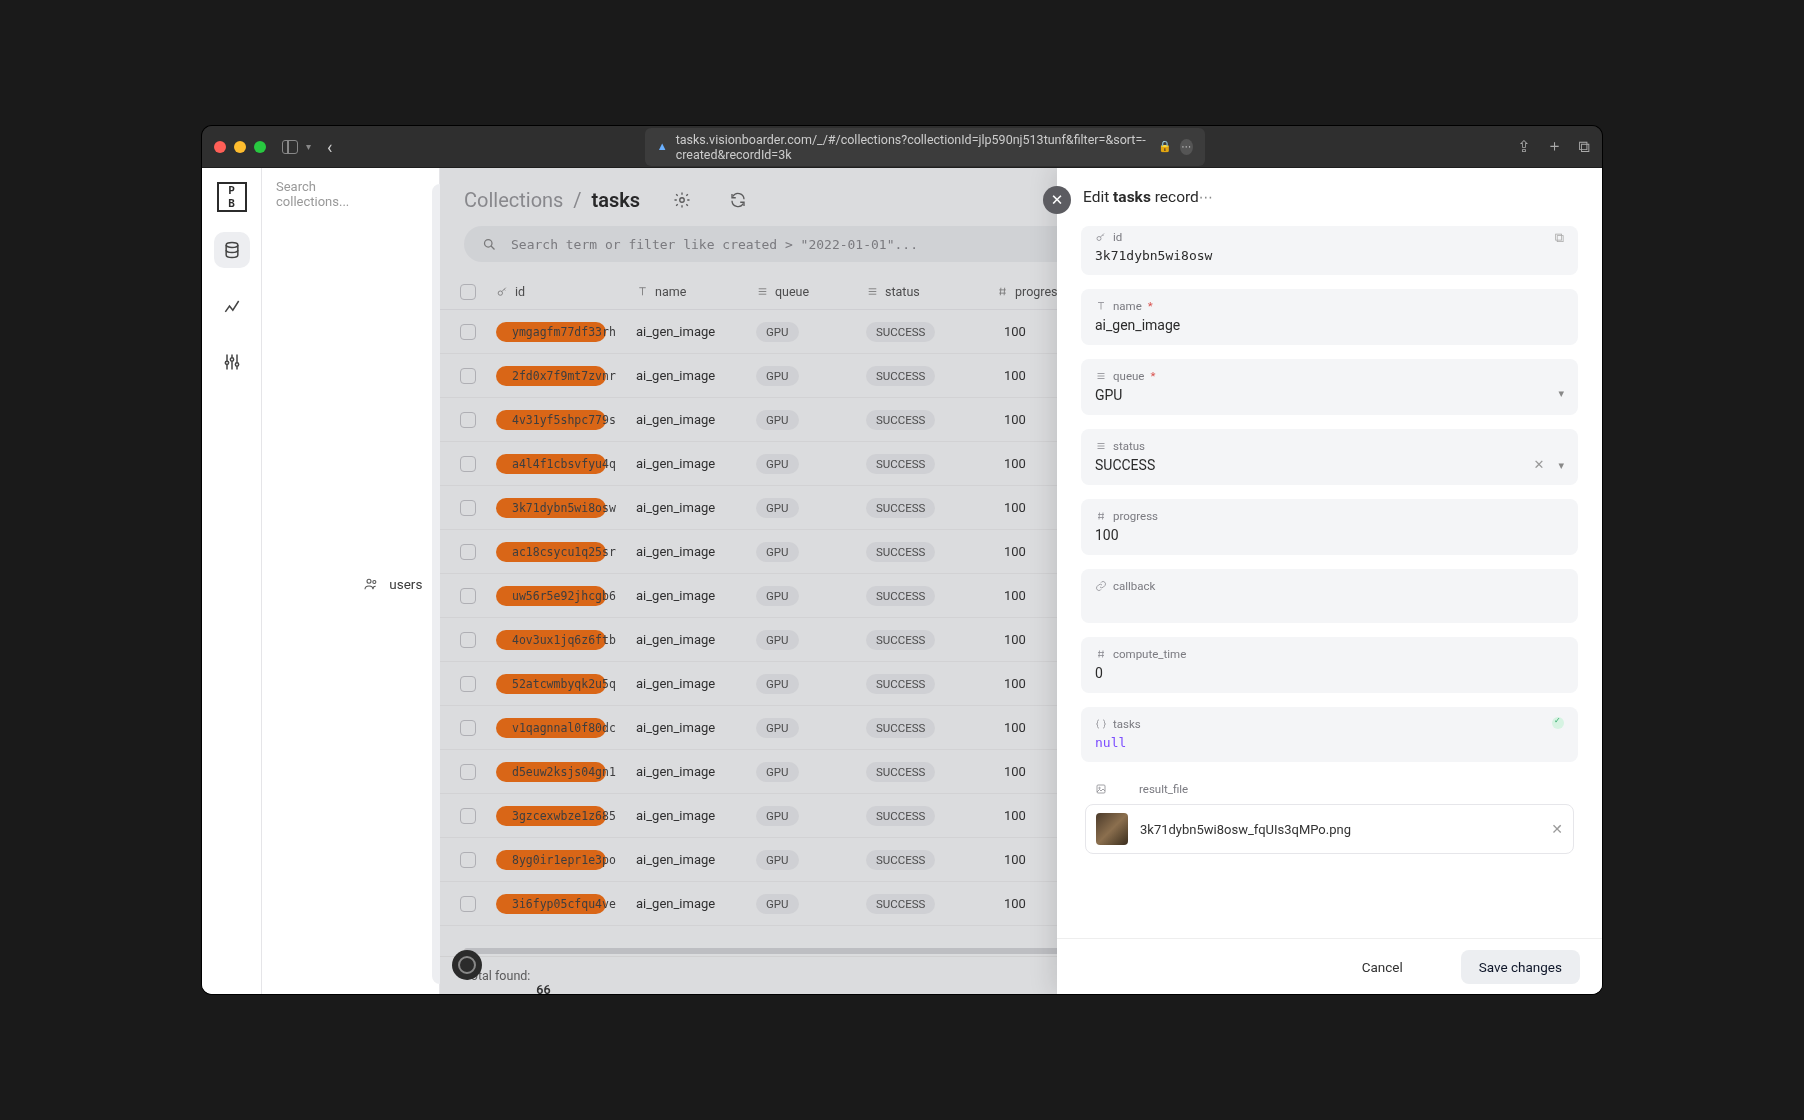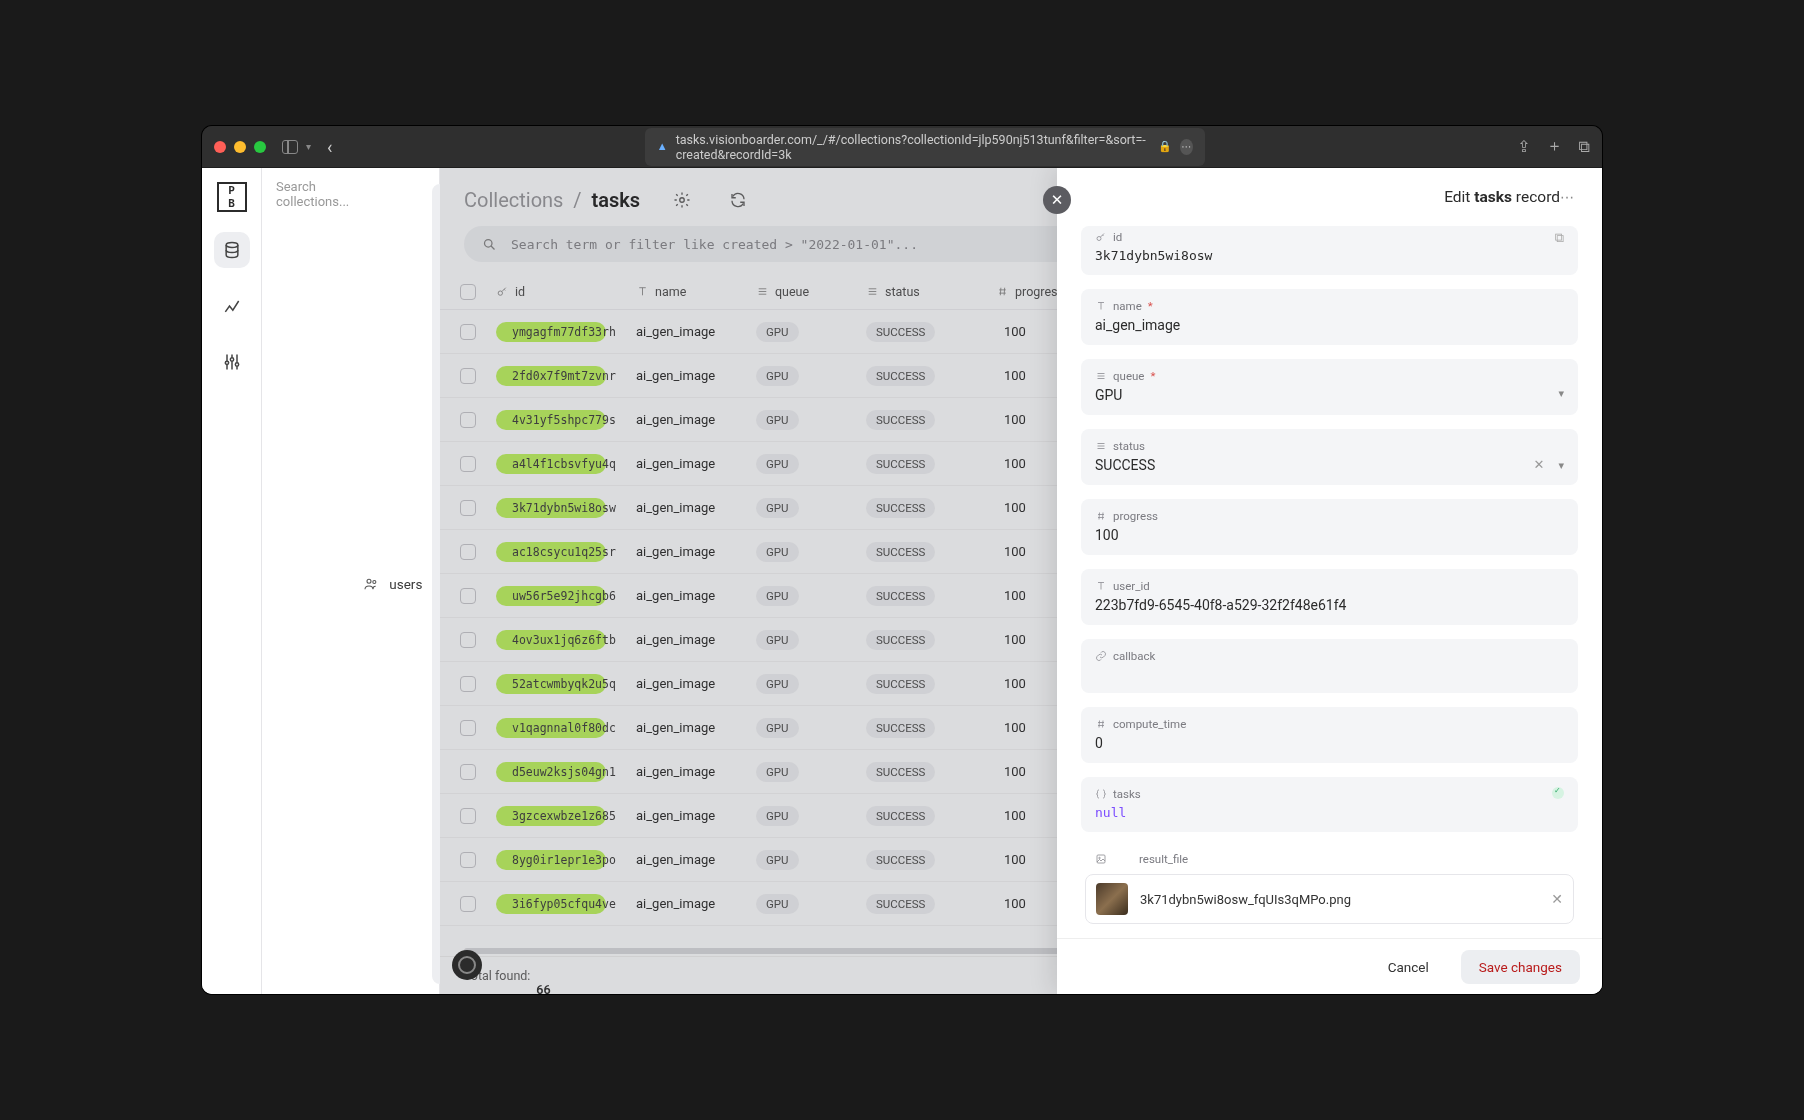--- a/index.html
+++ b/index.html
@@ -125,21 +125,21 @@
 .th { display:flex; align-items:center; gap:6px; }
 .th svg, .type-icon{width:13px;height:13px;stroke:#888;fill:none;stroke-width:1.6;}
 .table-body { flex:1; overflow-y:auto; }
 .table-row {
   height:44px; font-size:13px; color:#333; border-bottom:1px solid #f0f0f2;
 }
 .chk {
   width:16px;height:16px;border:1.5px solid #c7c7cc;border-radius:4px; margin-left:20px;
 }
 .id-pill {
-  display:inline-flex; align-items:center; gap:6px; background:#bef264; border-radius:12px;
+  display:inline-flex; align-items:center; gap:6px; background:#f97316; border-radius:12px;
   padding:3px 10px; font-size:11.5px; color:#444; font-family:ui-monospace,Menlo,monospace;
   max-width:110px;
 }
 .id-pill .key-icon{width:11px;height:11px;stroke:#888;fill:none;stroke-width:1.8;}
 .queue-pill {
   display:inline-block; background:#edeef1; border-radius:10px; padding:3px 10px; font-size:11.5px; color:#555;
 }
 .status-pill {
   display:inline-block; background:#edeef1; border-radius:10px; padding:3px 10px; font-size:11.5px; color:#555;
 }
@@ -161,21 +161,21 @@
 
 .panel {
   position:absolute; top:0; right:0; bottom:0; width:545px; background:#fff;
   display:flex; flex-direction:column; box-shadow:-4px 0 24px rgba(0,0,0,0.12);
 }
 .panel-close {
   position:absolute; left:-14px; top:18px; width:28px; height:28px; border-radius:50%;
   background:#5c5c61; color:#fff; display:flex;align-items:center;justify-content:center; font-size:15px;
 }
 .panel-header {
-  height:58px; display:flex; align-items:center; justify-content:flex-end; padding:0 26px;
+  height:58px; display:flex; align-items:center; justify-content:flex-start; padding:0 26px;
 }
 .panel-header .title { font-size:15.5px; color:#2b2b2b; }
 .panel-header .title b { font-weight:700; }
 .panel-header .more { color:#888; letter-spacing:2px; font-size:14px; }
 .panel-body {
   flex:1; overflow-y:auto; padding:0 24px 20px 24px; display:flex; flex-direction:column; gap:14px;
 }
 .field {
   background:#f4f5f7; border-radius:8px; padding:10px 14px 12px 14px;
 }
@@ -212,21 +212,21 @@
 
 .panel-footer {
   height:56px; border-top:1px solid #eee; display:flex; align-items:center; justify-content:flex-end;
   gap:14px; padding:0 22px;
 }
 .btn {
   height:34px; padding:0 18px; border-radius:8px; font-size:13.5px;
   display:flex;align-items:center;
 }
 .btn.cancel { color:#333; background:transparent;}
-.btn.save { background:#eceef1; color:#b91c1c; }
+.btn.save { background:#eceef1; color:#0f172a;margin-left:26px; }
 
 
 .help-bubble{
   position:absolute; left:12px; bottom:14px; width:30px;height:30px;border-radius:50%;
   background:#2b2b2b; display:flex;align-items:center;justify-content:center;
 }
 .help-bubble::after{content:"";width:14px;height:14px;border:2px solid #888;border-radius:50%;}
 </style>
 </head>
 <body>
@@ -692,29 +692,20 @@
           <div class="field">
             <div class="label">
               <svg viewBox="0 0 24 24">
                   <path d="M6 9h12M6 15h12M9 5 8 19M16 5l-1 14"></path>
                 </svg>
               <span>progress</span>
             </div>
             <div class="value">100</div>
           </div>
 
-          <div class="field">
-            <div class="label">
-              <svg viewBox="0 0 24 24">
-                  <path d="M6 5h12M12 5v14"></path>
-                </svg>
-              <span>user_id</span>
-            </div>
-            <div class="value">223b7fd9-6545-40f8-a529-32f2f48e61f4</div>
-          </div>
 
           <div class="field" style="min-height:54px;">
             <div class="label">
               <svg viewBox="0 0 24 24">
                   <path d="M10 14a5 5 0 0 0 7 0l3-3a5 5 0 0 0-7-7l-1 1M14 10a5 5 0 0 0-7 0l-3 3a5 5 0 0 0 7 7l1-1"></path>
                 </svg>
               <span>callback</span>
             </div>
             <div class="value"></div>
           </div>

